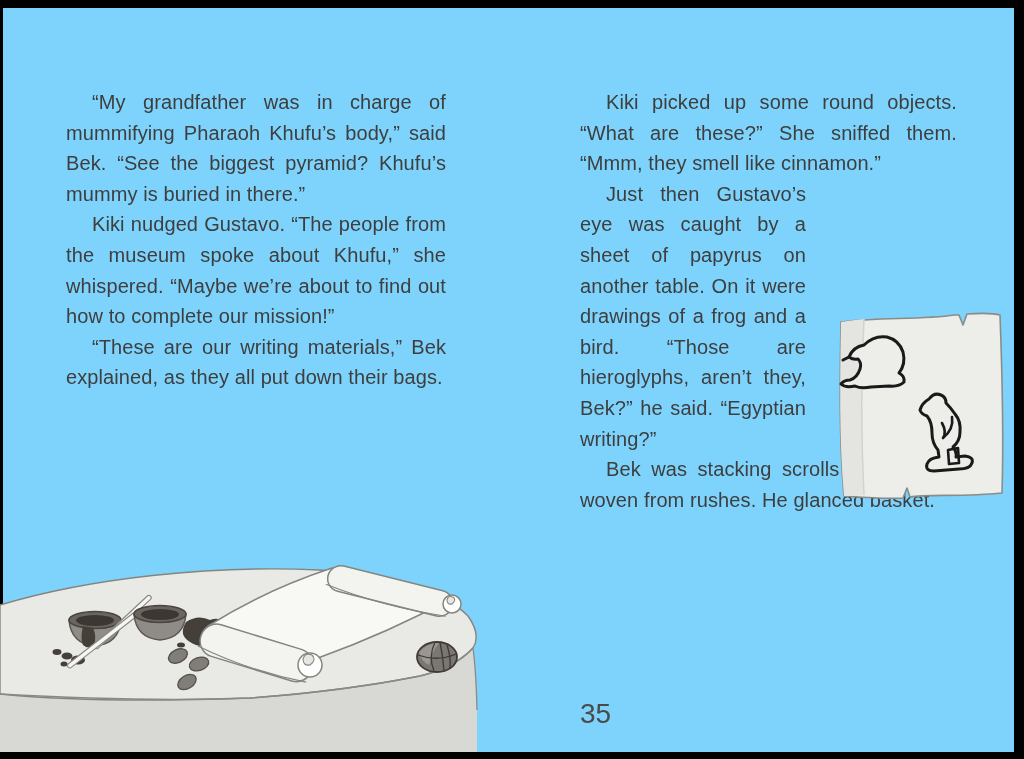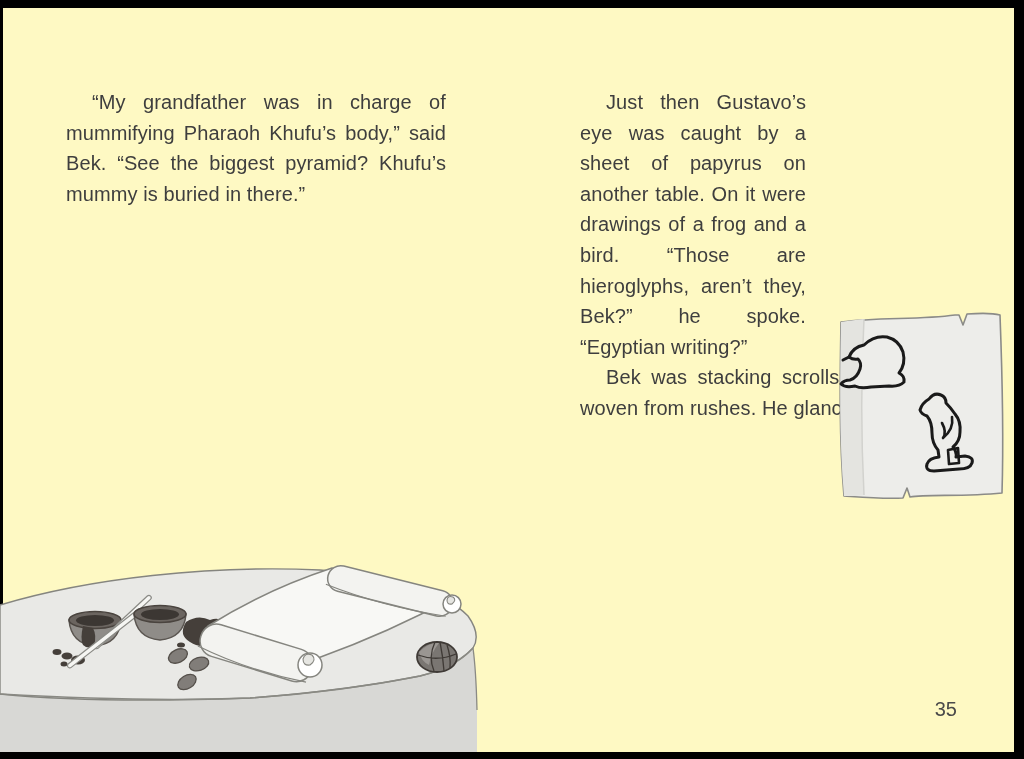--- a/index.html
+++ b/index.html
@@ -5,21 +5,21 @@
   html, body {
     margin: 0; padding: 0;
     width: 1024px; height: 759px;
     background: #000;
     font-family: "Liberation Sans", "DejaVu Sans", sans-serif;
     overflow: hidden;
   }
   .page {
     position: absolute;
     top: 8px; left: 3px; right: 10px; bottom: 7px;
-    background: #fef9c3;
+    background: #7dd3fc;
   }
   .text-col {
     position: absolute;
     top: 79px;
     font-size: 20px;
     line-height: 30.6px;
     color: #3e3e3e;
     text-align: justify;
     letter-spacing: 0.1px;
   }
@@ -41,37 +41,40 @@
   }
   .table-illo {
     position: absolute;
     left: -3px; top: 552px;
     width: 482px; height: 192px;
   }
   .page-number {
     position: absolute;
     left: 577px; top: 690px;
     width: 377px;
-    text-align: right;
-    font-size: 20px;
+    text-align: left;
+    font-size: 28px;
     color: #4a4a4a;
   }
 </style>
 </head>
 <body>
 
 <div class="page">
 
   <div class="text-col col-left">
     <p>“My grandfather was in charge of mummifying Pharaoh Khufu’s body,” said Bek. “See the biggest pyramid? Khufu’s mummy is buried in there.”</p>
+    <p>Kiki nudged Gustavo. “The people from the museum spoke about Khufu,” she whispered. “Maybe we’re about to find out how to complete our mission!”</p>
+    <p>“These are our writing materials,” Bek explained, as they all put down their bags.</p>
   </div>
 
   <div class="text-col col-right">
+    <p>Kiki picked up some round objects. “What are these?” She sniffed them. “Mmm, they smell like cinnamon.”</p>
     <div class="wrap-spacer"></div>
-    <p>Just then Gustavo’s eye was caught by a sheet of papyrus on another table. On it were drawings of a frog and a bird. “Those are hieroglyphs, aren’t they, Bek?” he spoke. “Egyptian writing?”</p>
+    <p>Just then Gustavo’s eye was caught by a sheet of papyrus on another table. On it were drawings of a frog and a bird. “Those are hieroglyphs, aren’t they, Bek?” he said. “Egyptian writing?”</p>
     <p>Bek was stacking scrolls in a basket woven from rushes. He glanced basket.</p>
 
     <svg class="papyrus-illo" viewBox="0 0 178 200">
 
       <path d="M 10,16 C 48,11 88,14 124,9 L 128,9 L 132,19 L 136,8 C 150,7 162,7 169,9
                C 171,62 173,122 171,187
                C 132,191 96,188 79,191 L 76,182 L 72,192
                C 50,193 28,191 13,190
                C 8,132 9,72 10,16 Z" fill="#ededea" stroke="#8b8b88" stroke-width="1.6" stroke-linejoin="round"></path>
 

